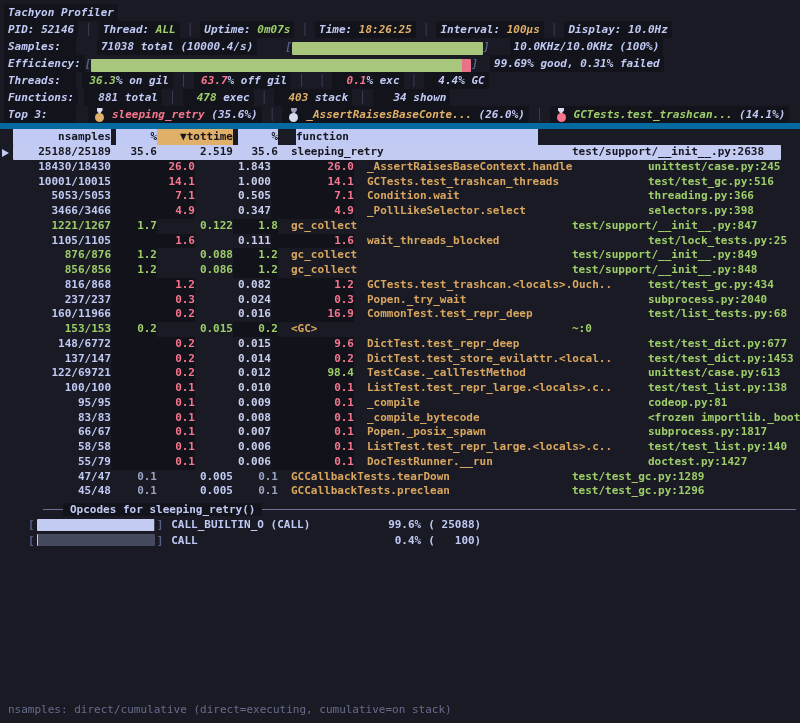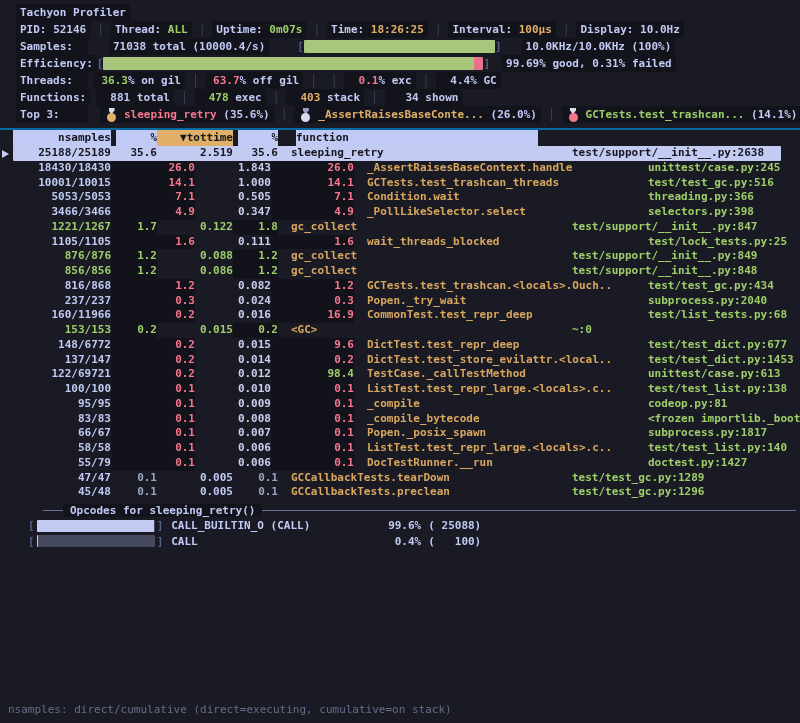--- a/index.html
+++ b/index.html
@@ -3,42 +3,42 @@
 <meta charset="utf-8">
 <style>
   html,body{margin:0;padding:0;background:#191a23;}
   .screen{
     position:relative;width:800px;height:723px;overflow:hidden;
     background:#191a23;box-sizing:border-box;padding-top:4px;
     font-family:"DejaVu Sans Mono",monospace;font-size:11px;font-weight:700;
     color:#c0caf5;
   }
   .green{color:#9ece6a}.red{color:#f7768e}.orange{color:#e0af68}.fg{color:#c0caf5}
-  .tl{height:17px;line-height:17px;padding-left:16px;display:flex;align-items:center;white-space:pre;}
+  .tl{height:17px;line-height:17px;padding-left:4px;display:flex;align-items:flex-end;white-space:pre;font-style:italic;}
   .box{background:#13141b;border-radius:2px;padding:0 4px;display:inline-flex;align-items:center;white-space:pre;}
   .sep{color:#3d425c;padding:0 7px;}
   .linelabel{display:inline-block;min-width:64px;}
   .statval{display:inline-block;min-width:30px;text-align:right;}
   .bracket{color:#565f89;}
   .bar-track{display:inline-block;height:13px;vertical-align:middle;position:relative;border-radius:1px;overflow:hidden;}
   .samples-track{width:191px;background:#20222e;}
   .eff-track{width:380px;background:#20222e;display:inline-flex;}
   .bar-fill{height:100%;background:#a9c77c;display:inline-block;}
   .bar-fail{height:100%;background:#e8728a;flex:1;min-width:8px;display:inline-block;}
   .medal{position:relative;display:inline-block;width:11px;height:14px;margin:0 7px 0 2px;}
   .medal::before{content:"";position:absolute;top:0;left:2.5px;width:6px;height:7px;background:#d7dbf0;
     clip-path:polygon(0 0,100% 0,100% 40%,50% 100%,0 40%);}
   .medal.silver::before{background:#9aa0bd;}
   .medal::after{content:"";position:absolute;bottom:0;left:1px;width:9px;height:9px;border-radius:50%;}
   .medal.gold::after{background:#e0af68;}
   .medal.silver::after{background:#d7dbf0;}
   .medal.bronze::after{background:#f7768e;}
 
   
-  .thead{display:flex;height:16px;line-height:16px;margin-top:5px;border-top:2px solid #0369a1;white-space:pre;color:#15161e;}
+  .thead{display:flex;height:16px;line-height:16px;border-top:6px solid #0369a1;white-space:pre;color:#15161e;}
   .hcell{background:#c0caf5;background-clip:content-box;box-sizing:border-box;}
   .hsort{background:#e0af68;}
   .c-gt{width:13px;flex:none;}
   .c-ns{width:98px;flex:none;text-align:right;}
   .c-p1{width:46px;flex:none;text-align:right;}
   .c-tt{width:76px;flex:none;text-align:right;}
   .c-p2{width:45px;flex:none;text-align:right;}
   .c-gap{width:13px;flex:none;}
   .c-fn{width:247px;flex:none;text-align:left;overflow:hidden;}
   .c-fl{flex:1;text-align:left;padding-left:6px;overflow:hidden;margin-left:28px;}

